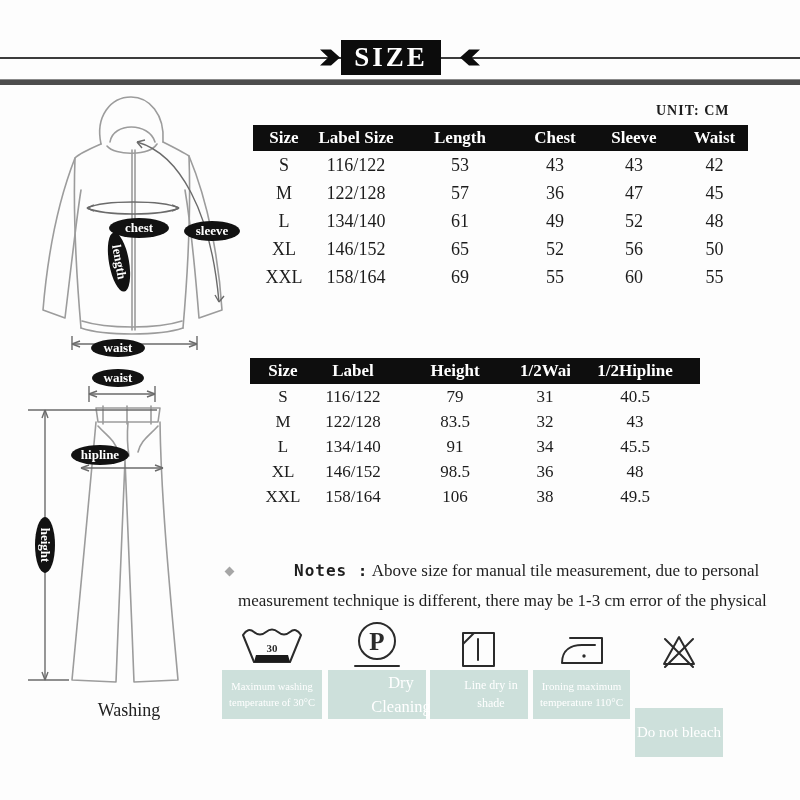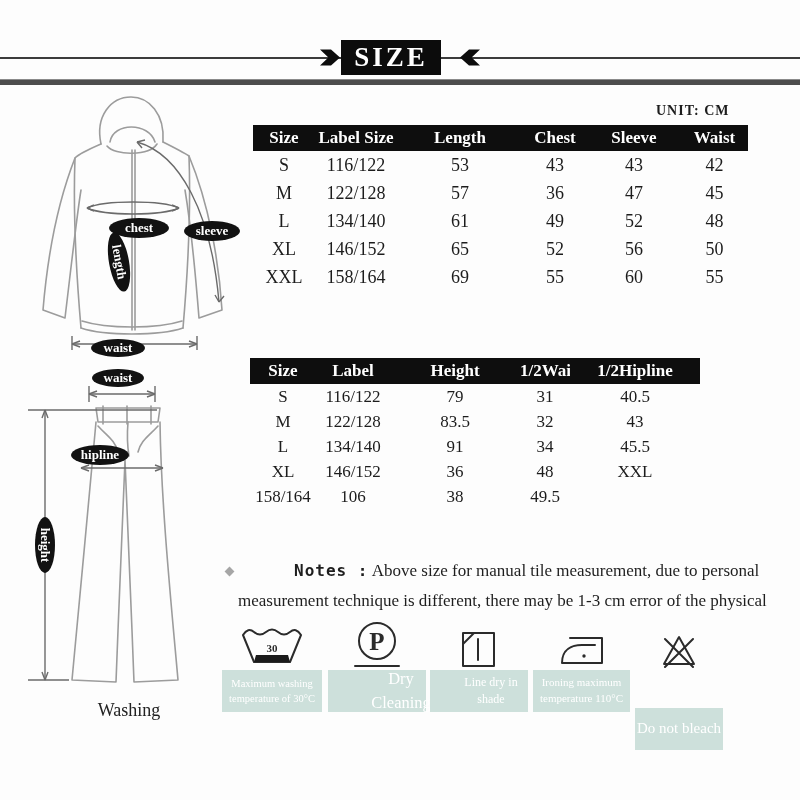--- a/index.html
+++ b/index.html
@@ -40,21 +40,21 @@
   
   .notes{left:222px;top:561px;width:580px;color:#1e1e1e;}
   .notes-line1{padding-left:28px;font-size:17px;position:relative;}
   .notes-bullet{position:absolute;left:4px;top:7px;width:7px;height:7px;background:#a6a6a6;transform:rotate(45deg);}
   .notes-label{font-family:"DejaVu Sans Mono","Liberation Mono",monospace;font-size:16px;font-weight:700;letter-spacing:1px;padding-left:44px;}
   .notes-line2{padding-left:16px;font-size:17px;margin-top:10px;}
 
   
   .care-col{position:absolute;text-align:center;}
   .care-iconbox{height:48px;display:flex;align-items:flex-end;justify-content:center;}
-  .care-label{margin-top:2px;height:42px;background:var(--label-bg,#cde0db);color:var(--label-text,#fff);
+  .care-label{margin-top:2px;height:49px;background:var(--label-bg,#cde0db);color:var(--label-text,#fff);
       display:flex;align-items:center;justify-content:center;text-align:center;line-height:1.45;}
   .careline{stroke:#2b2b2b;fill:none;stroke-width:2;stroke-linecap:round;stroke-linejoin:round;}
   .caretext{fill:#2b2b2b;font-family:"Liberation Serif",serif;font-weight:700;}
   #care-1{left:222px;width:100px;top:620px;} #care-1 .care-label{font-size:10.5px;}
   #care-2{left:328px;width:98px;top:620px;}  #care-2 .care-label{font-size:16.5px;padding-left:48px;}
   #care-3{left:430px;width:98px;top:620px;}  #care-3 .care-label{font-size:12px;padding-left:24px;}
   #care-4{left:533px;width:97px;top:620px;}  #care-4 .care-label{font-size:11px;}
   #care-5{left:635px;width:88px;top:620px;}  #care-5 .care-label{font-size:15px;margin-top:40px;}
 
   .washing-caption{left:83px;top:700px;width:92px;text-align:center;font-size:18px;color:#222;}
@@ -127,20 +127,21 @@
     <div class="td">83.5</div>
     <div class="td">32</div>
     <div class="td">43</div>
     <div class="td">L</div>
     <div class="td">134/140</div>
     <div class="td">91</div>
     <div class="td">34</div>
     <div class="td">45.5</div>
     <div class="td">XL</div>
     <div class="td">146/152</div>
+    <div class="td">98.5</div>
     <div class="td">36</div>
     <div class="td">48</div>
     <div class="td">XXL</div>
     <div class="td">158/164</div>
     <div class="td">106</div>
     <div class="td">38</div>
     <div class="td">49.5</div>
   </div>
 
 <div class="diagram" style="left:15px;top:92px;">

